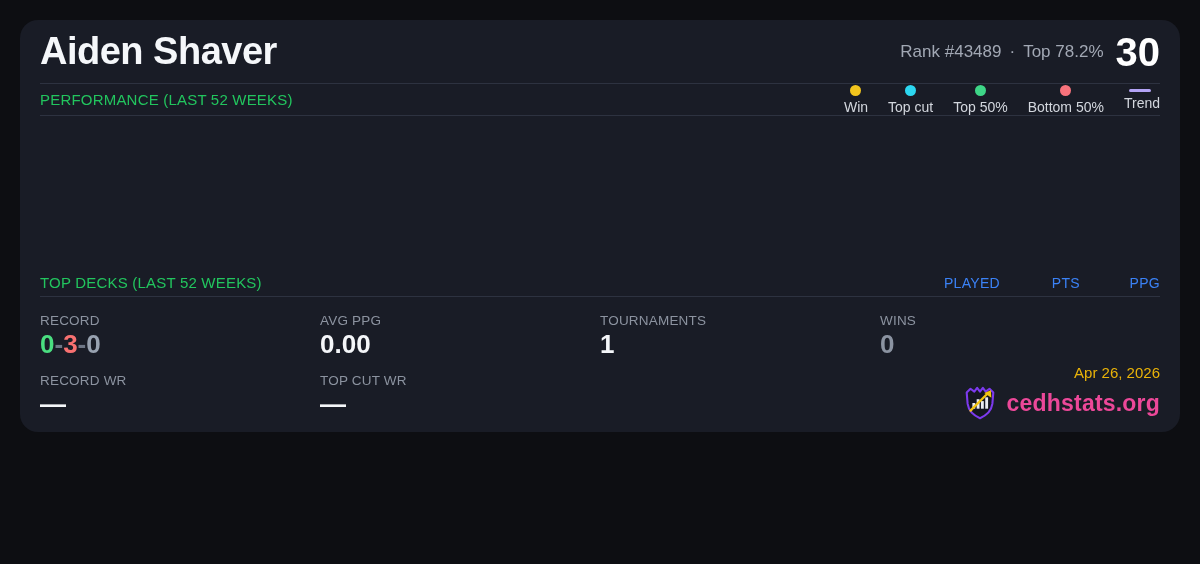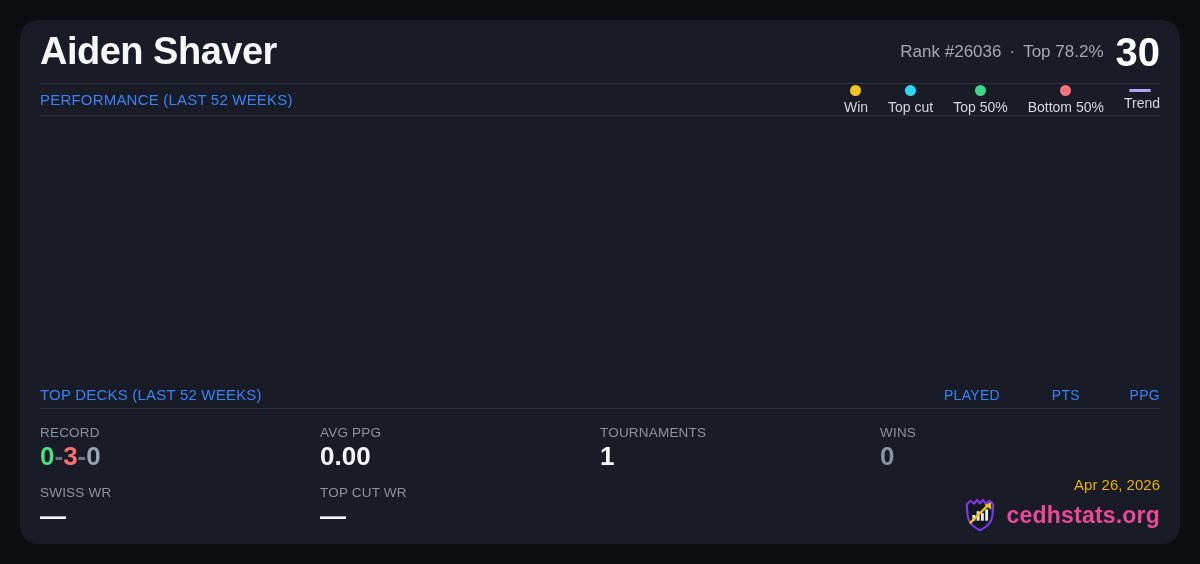--- a/index.html
+++ b/index.html
@@ -5,21 +5,21 @@
   html,body{margin:0;padding:0;background:#0d0e12;}
   *{box-sizing:border-box;}
   .page{
     width:1200px;height:564px;
     background:#0d0e12;
     font-family:"Liberation Sans","DejaVu Sans",sans-serif;
     position:relative;overflow:hidden;
   }
   .card{
     position:absolute;left:20px;top:20px;
-    width:1160px;height:524px;
+    width:1160px;height:412px;
     background:#191c26;
     border-radius:18px;
     display:flex;flex-direction:column;
   }
   
   .header{
     height:64px;
     margin:0 20px;
     display:flex;align-items:center;justify-content:space-between;
     border-bottom:1px solid #2d3240;
@@ -38,21 +38,21 @@
   }
   
   .section-row{
     margin:0 20px;
     display:flex;align-items:center;justify-content:space-between;
     border-bottom:1px solid #2d3240;
   }
   .perf-row{height:32px;}
   .decks-row{height:28px;}
   .section-title{
-    font-size:15px;color:#3b82f6;letter-spacing:0.2px;
+    font-size:15px;color:#22c55e;letter-spacing:0.2px;
   }
   
   .legend{display:flex;align-items:center;gap:20px;}
   .legend-item{display:flex;align-items:center;gap:3px;font-size:14px;color:#d3d7de;flex-direction:column;}
   .dot{width:11px;height:11px;border-radius:50%;display:inline-block;}
   .dot-win{background:#f2c51d;}
   .dot-topcut{background:#2cd7f0;}
   .dot-top50{background:#3ed687;}
   .dot-bottom50{background:#f8737c;}
   .trend-line{width:22px;height:3px;border-radius:2px;background:#b3a3f5;display:inline-block;margin-right:3px;}
@@ -97,21 +97,21 @@
 </head>
 <body>
 
 <div class="page">
   <div class="card">
 
     <div class="header">
       <h1 class="player-name">Aiden Shaver</h1>
       <div class="header-right">
         <span class="rank-line">
-          <span>Rank #26036</span>
+          <span>Rank #43489</span>
           <span>·</span>
           <span>Top 78.2%</span>
         </span>
         <span class="score">30</span>
       </div>
     </div>
 
     <div class="section-row perf-row">
       <span class="section-title">PERFORMANCE (LAST 52 WEEKS)</span>
       <div class="legend">
@@ -168,21 +168,21 @@
         <span class="stat-value">1</span>
       </div>
 
       <div class="stat-cell">
         <span class="stat-label">WINS</span>
         <span class="stat-value muted">0</span>
       </div>
 
 
       <div class="stat-cell">
-        <span class="stat-label">SWISS WR</span>
+        <span class="stat-label">RECORD WR</span>
         <span class="stat-value">—</span>
       </div>
 
       <div class="stat-cell">
         <span class="stat-label">TOP CUT WR</span>
         <span class="stat-value">—</span>
       </div>
 
       <div class="footer-cell">
         <span class="footer-date">Apr 26, 2026</span>

